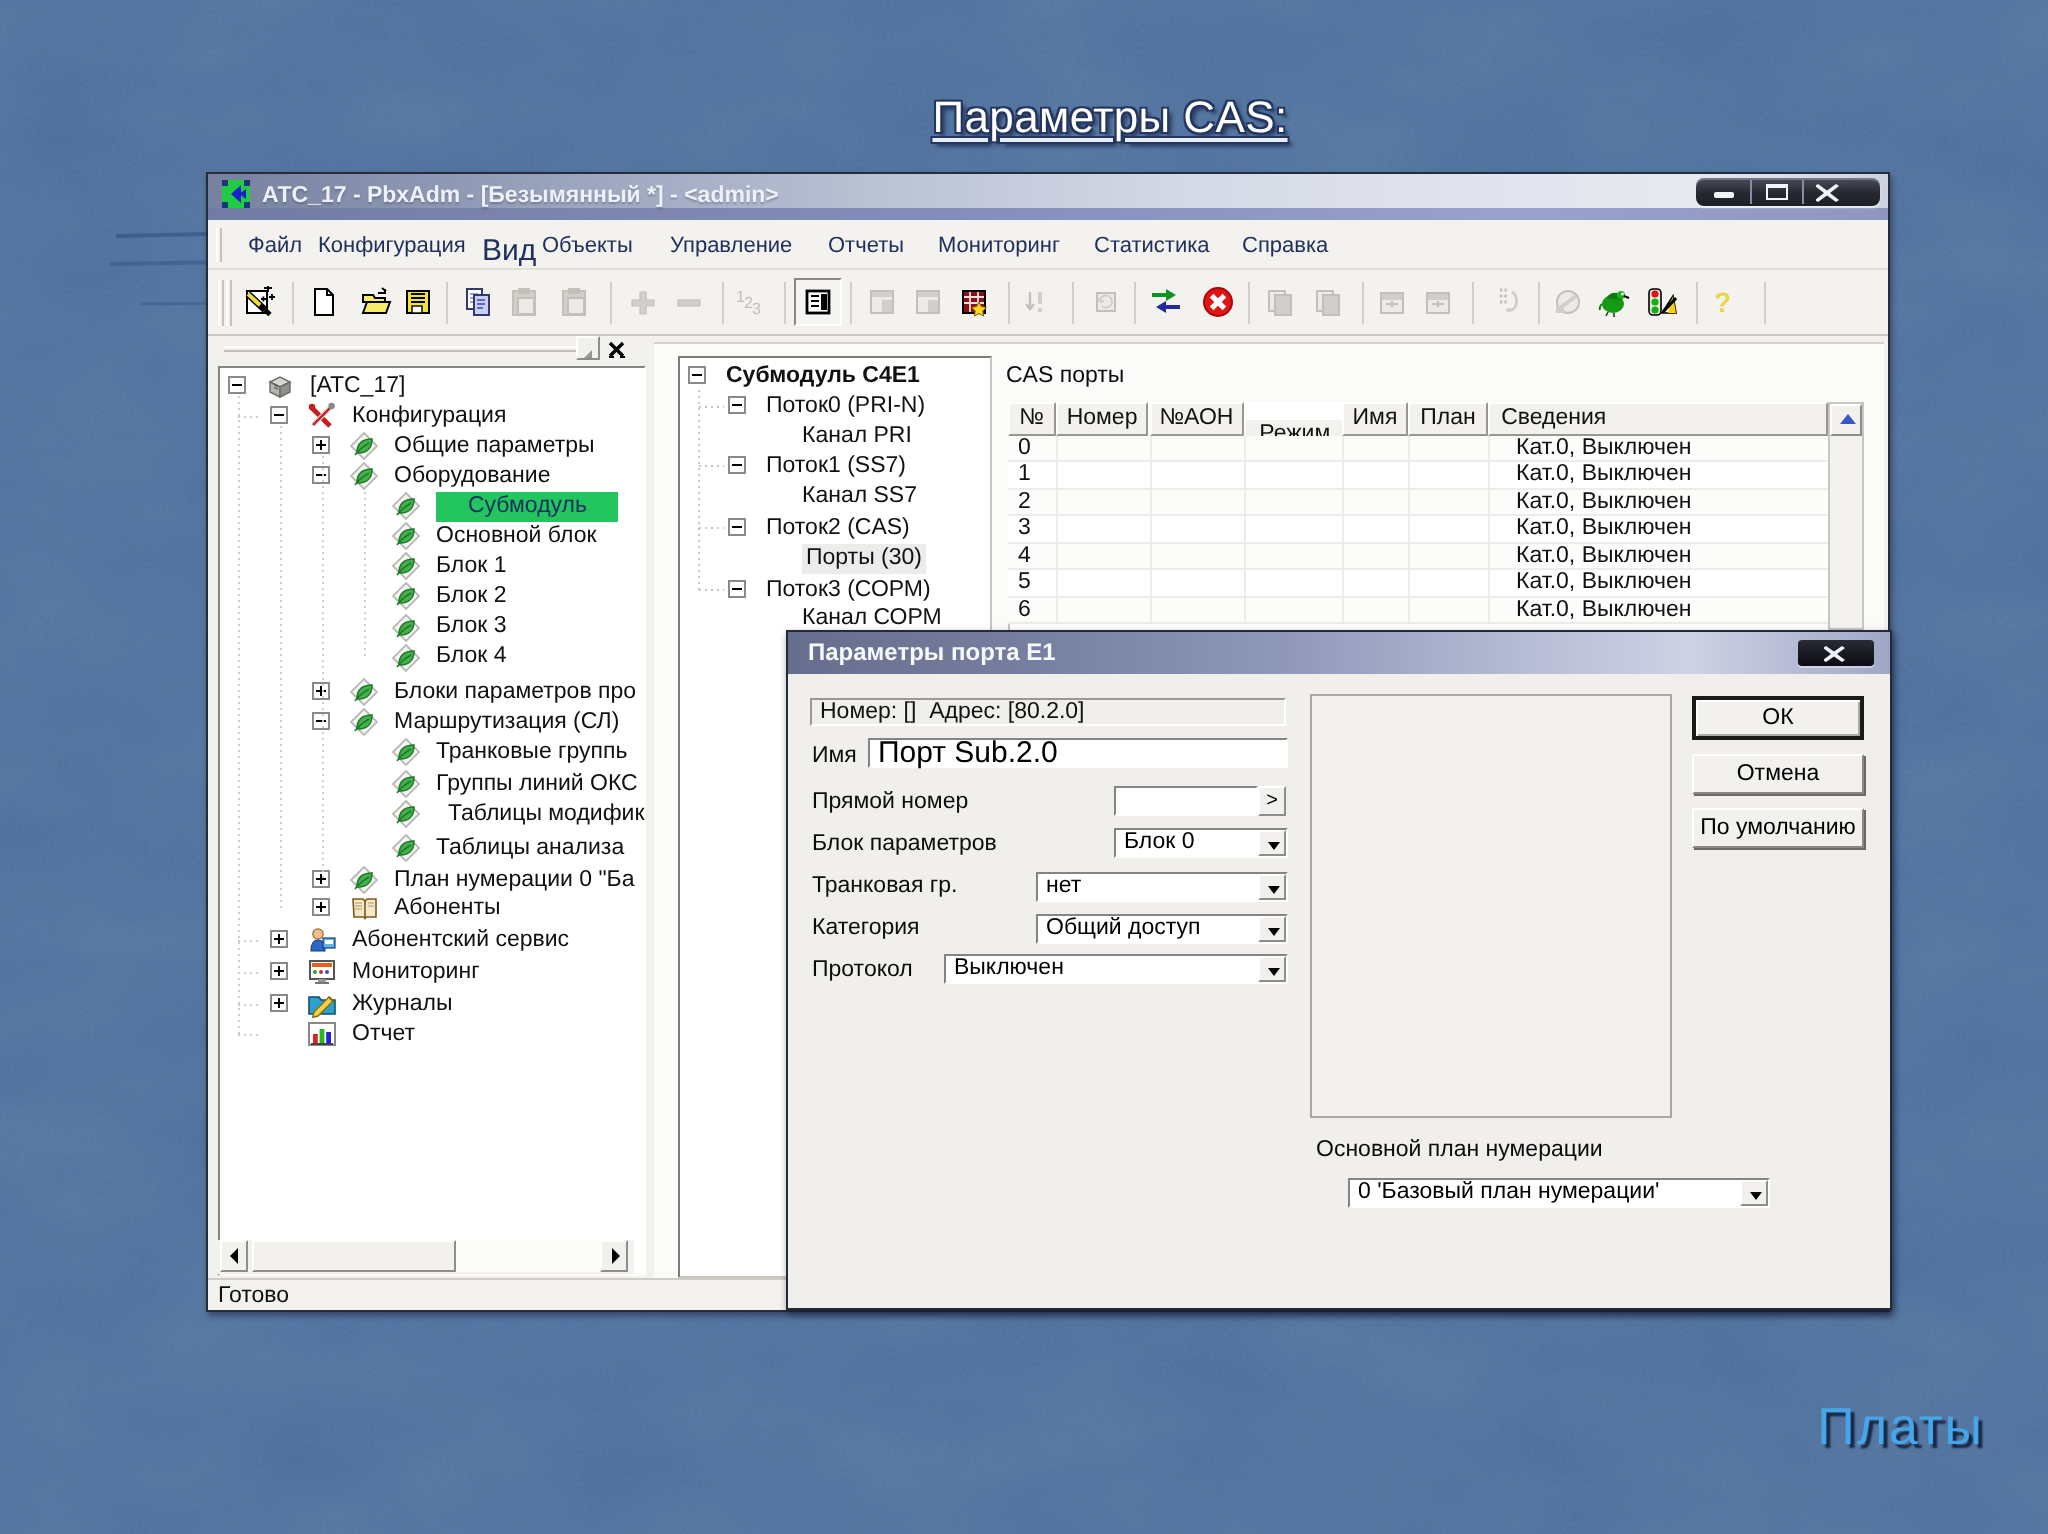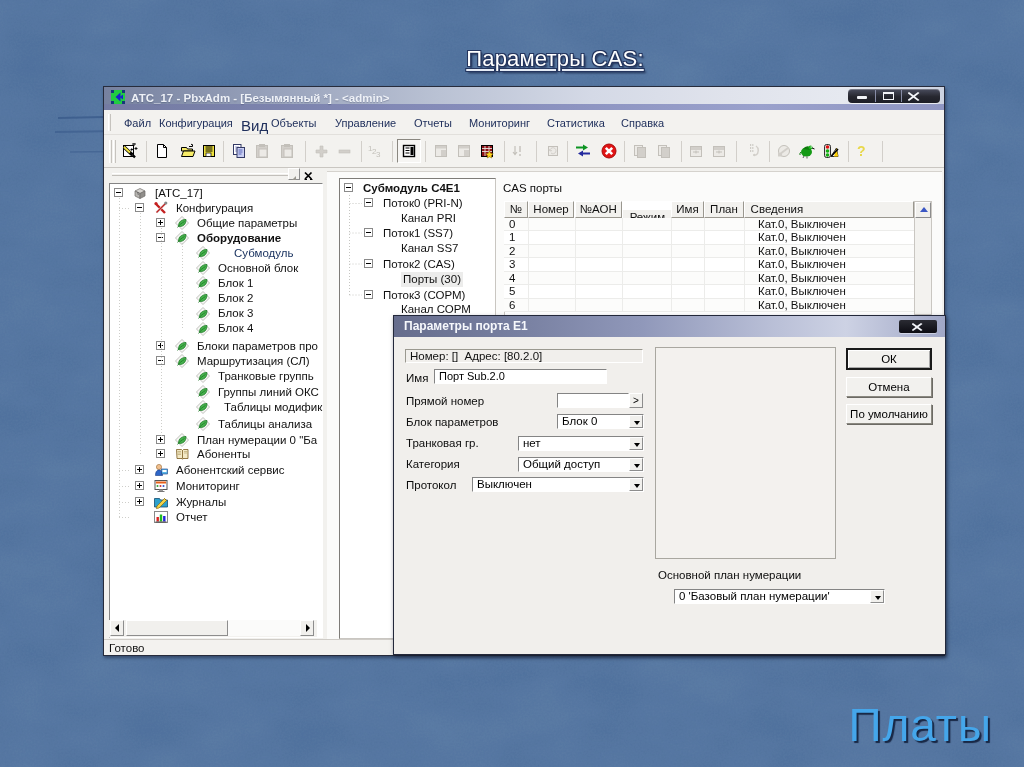--- a/index.html
+++ b/index.html
@@ -273,27 +273,27 @@
   </svg>
 <div class="row" style="left:197px;top:215.5px;">Общие параметры</div>
 <div class="ex" style="left:155.5px;top:232.5px">
     <i></i>
   </div>
 <svg class="abs" style="left:174px;top:230.0px" width="16" height="16" viewBox="0 0 16 16">
     <path d="M8 1.5 L14.5 8 L8 14.5 L1.5 8 Z" fill="#f7f7f5" stroke="#b9b9b4" stroke-width="0.9"></path>
     <path d="M4.5 11.5 C4.5 6.5 7.5 4.5 12 4.5 C12 9.5 9 11.5 5.5 11.5 Z" fill="#46b14c" stroke="#1d7a26" stroke-width="0.8"></path>
     <path d="M3.5 12.5 C5.5 9.5 8 8 10.5 6.5" stroke="#1d7a26" stroke-width="0.8" fill="none"></path>
   </svg>
-<div class="row" style="left:197px;top:230.5px;font-weight:bold;">Оборудование</div>
+<div class="row" style="left:197px;top:230.5px;">Оборудование</div>
 <svg class="abs" style="left:195px;top:245.0px" width="16" height="16" viewBox="0 0 16 16">
     <path d="M8 1.5 L14.5 8 L8 14.5 L1.5 8 Z" fill="#f7f7f5" stroke="#b9b9b4" stroke-width="0.9"></path>
     <path d="M4.5 11.5 C4.5 6.5 7.5 4.5 12 4.5 C12 9.5 9 11.5 5.5 11.5 Z" fill="#46b14c" stroke="#1d7a26" stroke-width="0.8"></path>
     <path d="M3.5 12.5 C5.5 9.5 8 8 10.5 6.5" stroke="#1d7a26" stroke-width="0.8" fill="none"></path>
   </svg>
-<div class="row" style="left:218px;top:245.5px;background:#ffffff;color:#17305e;padding:0 16px;">Субмодуль</div>
+<div class="row" style="left:218px;top:245.5px;background:#22c55e;color:#17305e;padding:0 16px;">Субмодуль</div>
 <svg class="abs" style="left:195px;top:260.0px" width="16" height="16" viewBox="0 0 16 16">
     <path d="M8 1.5 L14.5 8 L8 14.5 L1.5 8 Z" fill="#f7f7f5" stroke="#b9b9b4" stroke-width="0.9"></path>
     <path d="M4.5 11.5 C4.5 6.5 7.5 4.5 12 4.5 C12 9.5 9 11.5 5.5 11.5 Z" fill="#46b14c" stroke="#1d7a26" stroke-width="0.8"></path>
     <path d="M3.5 12.5 C5.5 9.5 8 8 10.5 6.5" stroke="#1d7a26" stroke-width="0.8" fill="none"></path>
   </svg>
 <div class="row" style="left:218px;top:260.5px;">Основной блок</div>
 <svg class="abs" style="left:195px;top:275.0px" width="16" height="16" viewBox="0 0 16 16">
     <path d="M8 1.5 L14.5 8 L8 14.5 L1.5 8 Z" fill="#f7f7f5" stroke="#b9b9b4" stroke-width="0.9"></path>
     <path d="M4.5 11.5 C4.5 6.5 7.5 4.5 12 4.5 C12 9.5 9 11.5 5.5 11.5 Z" fill="#46b14c" stroke="#1d7a26" stroke-width="0.8"></path>
     <path d="M3.5 12.5 C5.5 9.5 8 8 10.5 6.5" stroke="#1d7a26" stroke-width="0.8" fill="none"></path>
@@ -530,21 +530,21 @@
       <div class="abs" style="left:10px;top:3px;font-size:12px;font-weight:bold;color:#f6f8fc">Параметры порта E1</div>
       <div class="abs" style="left:505px;top:4px;width:38px;height:13px;background:linear-gradient(#2a2b33,#0c0c12);border-radius:2px;box-shadow:0 1px 0 rgba(255,255,255,.4)">
         <svg style="position:absolute;left:13px;top:2.5px" width="11" height="8">
           <path d="M1 0 L5 2.8 L9 0 L10.5 1 L6.5 4 L10.5 7 L9 8 L5 5.2 L1 8 L-0.5 7 L3.5 4 L-0.5 1 Z" fill="#f0f2f8"></path>
         </svg>
       </div>
     </div>
   </div>
 <div class="abs" style="left:405px;top:349px;width:238px;height:14px;border:1px solid #9a988f;border-bottom-color:#fff;border-right-color:#fff;font-size:11.5px;line-height:12px;color:#111;padding-left:4px">Номер: []&nbsp; Адрес: [80.2.0]</div>
 <div class="t" style="left:406px;top:370.5px">Имя</div>
-<div class="abs sunk" style="left:434px;top:369px;width:173px;height:15px;font-size:11px;line-height:13px;padding-left:4px">Порт Sub.2.0</div>
+<div class="abs sunk" style="left:434px;top:369px;width:210px;height:15px;font-size:15px;line-height:13px;padding-left:4px">Порт Sub.2.0</div>
 <div class="t" style="left:406px;top:394.0px">Прямой номер</div>
 <div class="abs sunk" style="left:557px;top:392.5px;width:72px;height:15px"></div>
 <div class="abs raise" style="left:629px;top:392.5px;width:14px;height:15px;font-size:10px;line-height:13px;text-align:center">&gt;</div>
 <div class="t" style="left:406px;top:414.5px">Блок параметров</div>
 <div class="abs sunk" style="left:557px;top:414px;width:87px;height:15px;font-size:11.5px;line-height:13px;padding-left:4px">Блок 0<div class="abs raise" style="right:0;top:0;width:14px;height:13px"><svg width="14" height="13">
         <path d="M4 5 L7 9 L10 5 Z" fill="#000"></path>
       </svg></div></div>
 <div class="t" style="left:406px;top:436.0px">Транковая гр.</div>
 <div class="abs sunk" style="left:518px;top:435.5px;width:126px;height:15px;font-size:11.5px;line-height:13px;padding-left:4px">нет<div class="abs raise" style="right:0;top:0;width:14px;height:13px"><svg width="14" height="13">
         <path d="M4 5 L7 9 L10 5 Z" fill="#000"></path>
@@ -558,13 +558,13 @@
         <path d="M4 5 L7 9 L10 5 Z" fill="#000"></path>
       </svg></div></div>
 <div class="abs" style="left:655px;top:347px;width:181px;height:212px;background:#f3f1ee;border:1px solid #a9a7a0"></div>
 <div class="abs" style="left:846px;top:348px;width:86px;height:22px;background:#f2f1ee;border:2px solid #1a1a1a;box-shadow:inset 1px 1px 0 #fff,inset -1px -1px 0 #aaa;font-size:11.5px;text-align:center;line-height:18px;color:#000">ОК</div>
 <div class="abs" style="left:846px;top:376.5px;width:86px;height:20px;background:#f2f1ee;border:1px solid #8a8880;border-top-color:#fff;border-left-color:#fff;box-shadow:1px 1px 0 #6c6a64;font-size:11.5px;text-align:center;line-height:18px;color:#000">Отмена</div>
 <div class="abs" style="left:846px;top:403.5px;width:86px;height:20px;background:#f2f1ee;border:1px solid #8a8880;border-top-color:#fff;border-left-color:#fff;box-shadow:1px 1px 0 #6c6a64;font-size:11.5px;text-align:center;line-height:18px;color:#000">По умолчанию</div>
 <div class="t" style="left:658px;top:568.0px">Основной план нумерации</div>
 <div class="abs sunk" style="left:674px;top:589px;width:211px;height:15px;font-size:11.5px;line-height:13px;padding-left:4px">0 'Базовый план нумерации'<div class="abs raise" style="right:0;top:0;width:14px;height:13px"><svg width="14" height="13">
         <path d="M4 5 L7 9 L10 5 Z" fill="#000"></path>
       </svg></div></div>
-<div class="abs" style="left:700px;top:698px;width:292px;text-align:right;font-size:46px;color:#45a6ea;text-shadow:2px 2px 1px #182744;letter-spacing:1px">Платы</div>
+<div class="abs" style="left:700px;top:698px;width:292px;text-align:right;font-size:26px;color:#45a6ea;text-shadow:2px 2px 1px #182744;letter-spacing:1px">Платы</div>
 
 </body></html>

